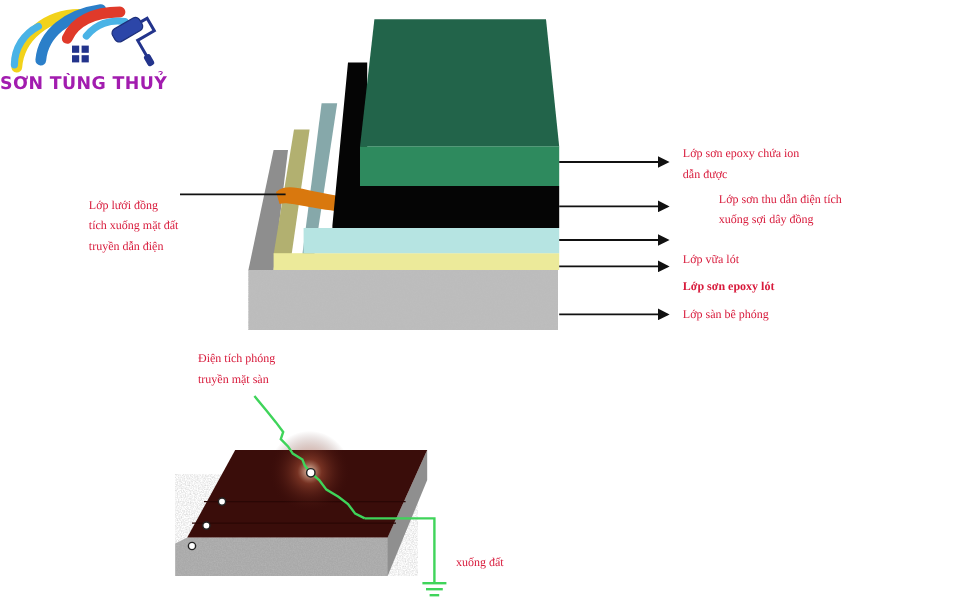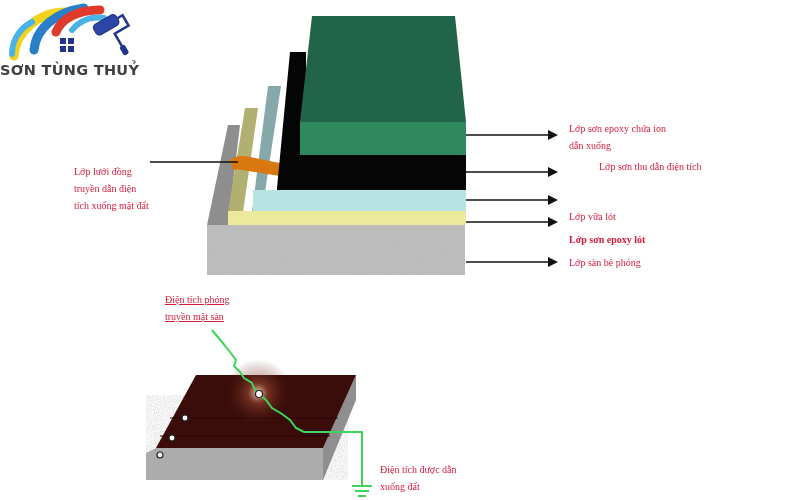--- a/index.html
+++ b/index.html
@@ -7,21 +7,21 @@
       width: 800px; height: 500px; overflow: hidden;
       background: #ffffff; position: relative;
       font-family: "Liberation Serif", "DejaVu Serif", serif;
     }
     .abs { position: absolute; }
     .logo { left: 0; top: 0; width: 150px; height: 88px; }
     .logo-text {
       position: absolute; left: 0; top: 62px; width: 150px;
       font-family: "DejaVu Sans", "Liberation Sans", sans-serif;
       font-weight: bold; font-size: 14.5px; letter-spacing: 0.3px;
-      color: #404040; white-space: nowrap;
+      color: #a21caf; white-space: nowrap;
     }
     .diagram { left: 0; top: 0; width: 800px; height: 500px; }
     .label {
       position: absolute; color: #d81b3c; font-size: 10px;
       line-height: 17px; white-space: nowrap;
     }
   </style>
 </head>
 <body>
 
@@ -122,42 +122,42 @@
   <g fill="#ffffff" stroke="#222" stroke-width="1.2">
     <circle cx="259" cy="394" r="3.5"></circle>
     <circle cx="185" cy="418" r="3"></circle>
     <circle cx="172" cy="438" r="3"></circle>
     <circle cx="160" cy="455" r="3"></circle>
   </g>
 </svg>
 
 <div class="label" style="left:74px; top:163px;">
   <div>Lớp lưới đồng</div>
+  <div>tích xuống mặt đất</div>
   <div>truyền dẫn điện</div>
-  <div>tích xuống mặt đất</div>
 </div>
 
 <div class="label" style="left:569px; top:120px;">
   <div>Lớp sơn epoxy chứa ion</div>
-  <div>dẫn xuống</div>
+  <div>dẫn được</div>
 </div>
 <div class="label" style="left:599px; top:158px;">
   <div>Lớp sơn thu dẫn điện tích</div>
+  <div>xuống sợi dây đồng</div>
 </div>
 <div class="label" style="left:569px; top:208px;">
   <div>Lớp vữa lót</div>
 </div>
 <div class="label" style="left:569px; top:231px;font-weight:bold;">
   <div>Lớp sơn epoxy lót</div>
 </div>
 <div class="label" style="left:569px; top:254px;">
   <div>Lớp sàn bê phóng</div>
 </div>
 
-<div class="label" style="left:165px; top:291px;text-decoration:underline;">
+<div class="label" style="left:165px; top:291px;">
   <div>Điện tích phóng</div>
   <div>truyền mặt sàn</div>
 </div>
 
 <div class="label" style="left:380px; top:461px;">
-  <div>Điện tích được dẫn</div>
   <div>xuống đất</div>
 </div>
 
 </body></html>

